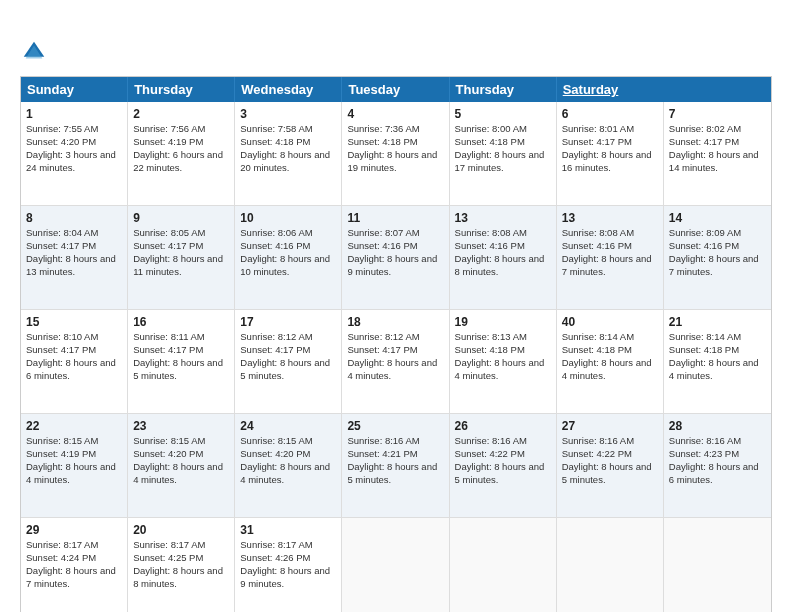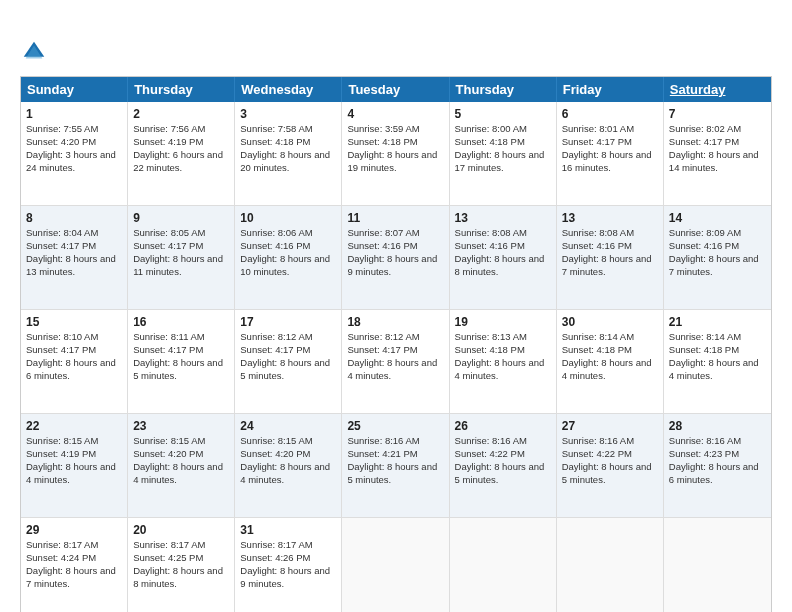--- a/index.html
+++ b/index.html
@@ -126,21 +126,20 @@
     </div>
   </div>
 
   <div class="calendar">
     <div class="cal-header">
     <div class="cal-header-cell">Sunday</div>
         <div class="cal-header-cell">Thursday</div>
         <div class="cal-header-cell">Wednesday</div>
         <div class="cal-header-cell">Tuesday</div>
         <div class="cal-header-cell">Thursday</div>
-        <div class="cal-header-cell">Friday</div>
         <div class="cal-header-cell">Saturday</div>
       </div>
     <div class="cal-body">
     <div class="cal-row">
           <div class="cal-cell">
           <span class="day-num">1</span>
           <span>Sunrise: 7:55 AM</span><br>
           <span>Sunset: 4:20 PM</span><br>
           <span>Daylight: 3 hours and 24 minutes.</span>
         </div>
@@ -151,21 +150,21 @@
           <span>Daylight: 6 hours and 22 minutes.</span>
         </div>
           <div class="cal-cell">
           <span class="day-num">3</span>
           <span>Sunrise: 7:58 AM</span><br>
           <span>Sunset: 4:18 PM</span><br>
           <span>Daylight: 8 hours and 20 minutes.</span>
         </div>
           <div class="cal-cell">
           <span class="day-num">4</span>
-          <span>Sunrise: 3:59 AM</span><br>
+          <span>Sunrise: 7:36 AM</span><br>
           <span>Sunset: 4:18 PM</span><br>
           <span>Daylight: 8 hours and 19 minutes.</span>
         </div>
           <div class="cal-cell">
           <span class="day-num">5</span>
           <span>Sunrise: 8:00 AM</span><br>
           <span>Sunset: 4:18 PM</span><br>
           <span>Daylight: 8 hours and 17 minutes.</span>
         </div>
           <div class="cal-cell">
@@ -250,21 +249,21 @@
           <span>Sunset: 4:17 PM</span><br>
           <span>Daylight: 8 hours and 4 minutes.</span>
         </div>
           <div class="cal-cell">
           <span class="day-num">19</span>
           <span>Sunrise: 8:13 AM</span><br>
           <span>Sunset: 4:18 PM</span><br>
           <span>Daylight: 8 hours and 4 minutes.</span>
         </div>
           <div class="cal-cell">
-          <span class="day-num">30</span>
+          <span class="day-num">40</span>
           <span>Sunrise: 8:14 AM</span><br>
           <span>Sunset: 4:18 PM</span><br>
           <span>Daylight: 8 hours and 4 minutes.</span>
         </div>
           <div class="cal-cell">
           <span class="day-num">21</span>
           <span>Sunrise: 8:14 AM</span><br>
           <span>Sunset: 4:18 PM</span><br>
           <span>Daylight: 8 hours and 4 minutes.</span>
         </div>

